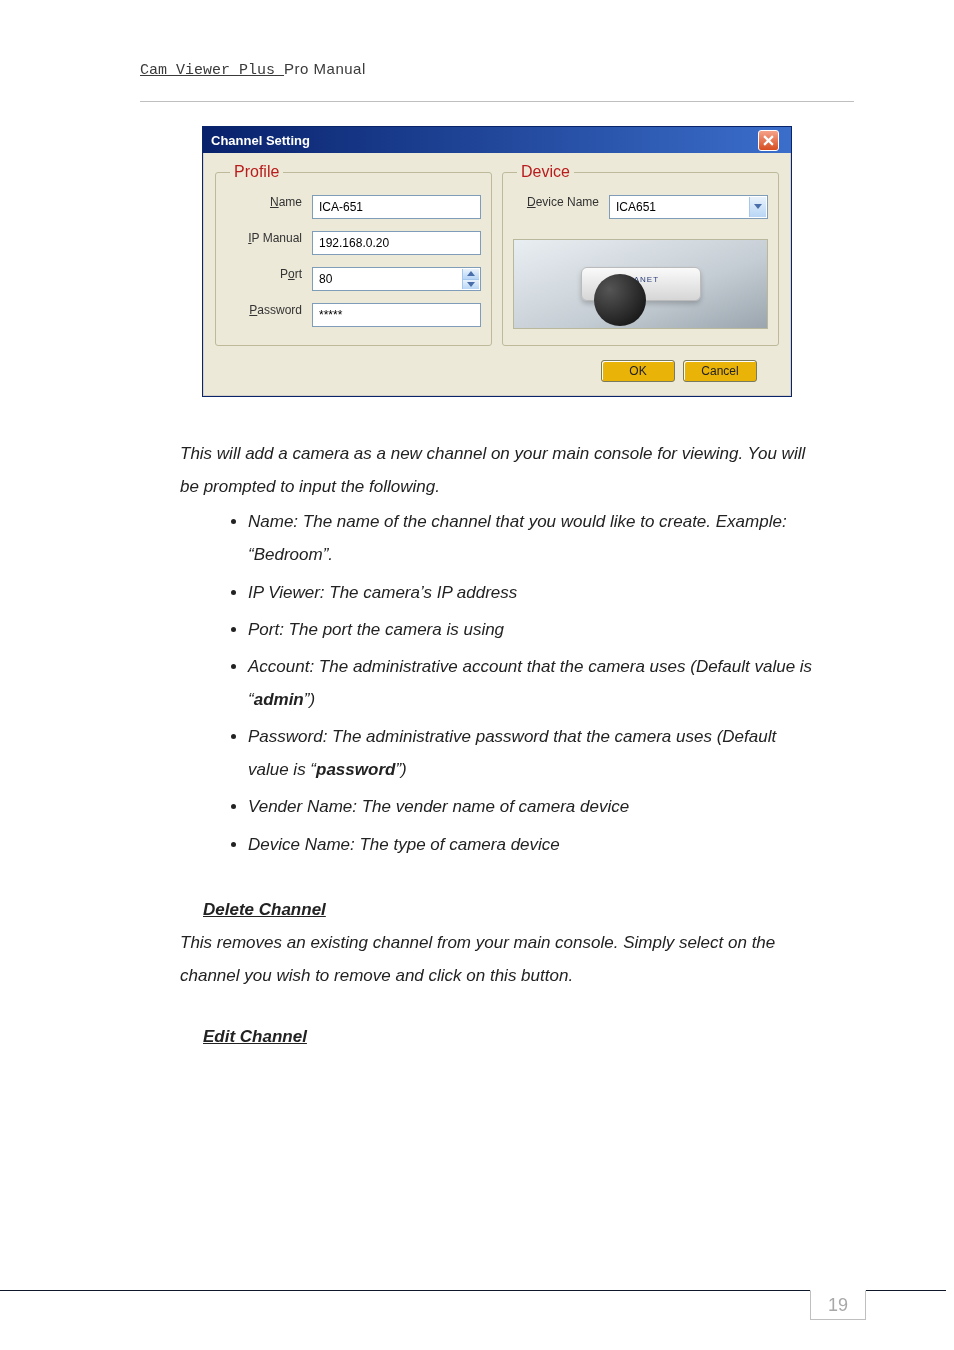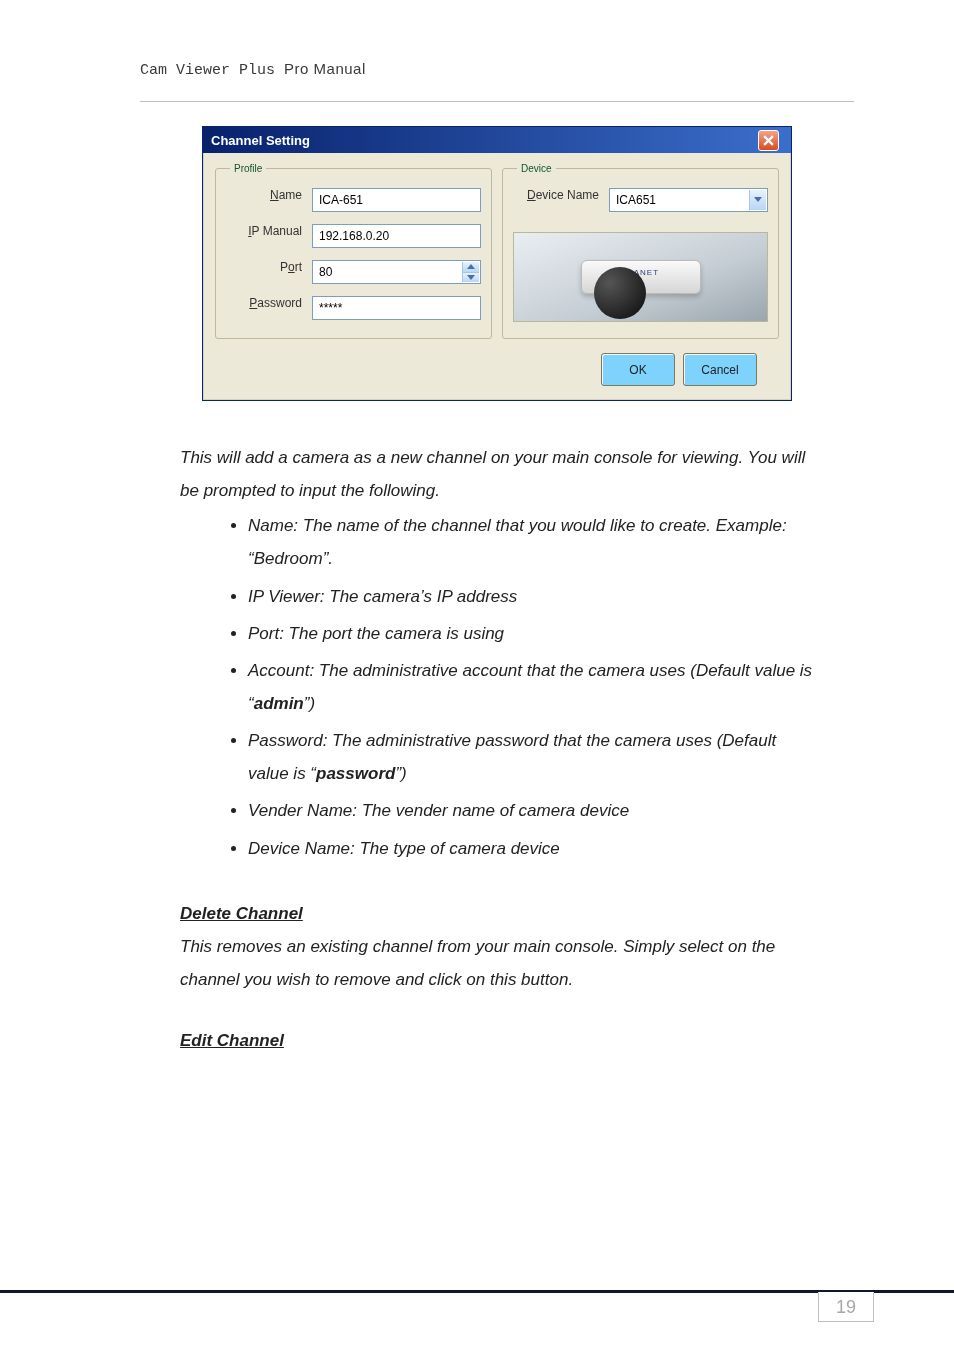--- a/index.html
+++ b/index.html
@@ -2,21 +2,21 @@
 <html><head>
 <meta charset="utf-8">
 <style>
   * { box-sizing: border-box; margin: 0; padding: 0; }
   html, body { width: 954px; height: 1350px; background: #fff; }
   body { font-family: Arial, Helvetica, sans-serif; font-size: 15px; color: #222; position: relative; }
 
   .page { padding: 60px 100px 0 140px; }
 
   .header { font-family: "Courier New", monospace; color: #3a3a3a; font-size: 15px; margin-bottom: 22px; }
-  .header .light { font-family: "Courier New", monospace; }
+  .header .light { font-family: "Courier New", monospace; text-decoration: underline; }
   .header .heavy { font-family: Verdana, Geneva, sans-serif; letter-spacing: 0.5px; }
 
   .hr { border: none; border-top: 1px solid #bfbfbf; margin-bottom: 24px; }
 
   
   .dialog-wrap { width: 590px; margin: 0 auto 40px auto; }
   .dialog {
     border: 1px solid #0a246a;
     background: #ece9d8;
     box-shadow: 0 0 0 1px #d4d0c8 inset;
@@ -49,23 +49,23 @@
   .dialog-body { padding: 10px 12px 14px 12px; }
   .groups { display: flex; gap: 10px; }
   fieldset.group {
     flex: 1;
     border: 1px solid #bdb99a;
     border-radius: 3px;
     padding: 14px 10px 16px 10px;
     min-width: 0;
   }
   fieldset.group legend {
-    color: #14532d;
-    font-family: Tahoma, sans-serif;
-    font-size: 10px;
+    color: #b91c1c;
+    font-family: Tahoma, sans-serif;
+    font-size: 16px;
     padding: 0 4px;
     margin-left: 4px;
   }
   .row { display: flex; margin-bottom: 12px; }
   .row:last-child { margin-bottom: 0; }
   .row .label {
     width: 86px;
     text-align: right;
     padding-right: 10px;
     font-family: Tahoma, sans-serif;
@@ -135,44 +135,44 @@
   .device-preview .dome {
     position: absolute; bottom: -26px; left: 12px;
     width: 52px; height: 52px;
     background: radial-gradient(circle at 30% 30%, #555, #0a0a0a);
     border-radius: 50%;
   }
   .device-preview .brand { font-size:8px; color:#2a3e7a; letter-spacing:1px; margin-bottom:10px;}
 
   .dialog-btns { display: flex; justify-content: flex-end; gap: 8px; margin-top: 14px; padding-right: 22px; }
   .win-btn {
-    min-width: 74px; height: 33px;
+    min-width: 74px; height: 22px;
     border: 1px solid #7a7a5e;
-    background: #7dd3fc;
+    background: #eab308;
     border-radius: 3px;
     font-family: Tahoma, sans-serif;
     font-size: 12px;
     display: flex; align-items: center; justify-content: center;
     box-shadow: inset 1px 1px 0 #fff;
   }
 
   
   .content { padding: 0 40px 0 40px; font-size: 17px; line-height: 1.95; font-style: italic; }
   .content p { margin: 0; }
   ul.bullets { list-style: disc; padding-left: 68px; margin: 2px 0 0 0; }
   ul.bullets li { margin-bottom: 4px; }
   .bold { font-weight: bold; }
-  .sect-head { font-weight: bold; text-decoration: underline; margin-top: 28px; display: inline-block; }
+  .sect-head { font-weight: bold; text-decoration: underline; margin-top: 28px; display: inline-block; margin-left: 23px; }
 
   
   .footer {
     position: absolute;
-    left: 0; right: 0; bottom: 30px;
+    left: 0; right: 8px; bottom: 30px;
     height: 30px;
-    border-top: 3px solid #0f172a;
+    border-top: 1px solid #0f172a;
     text-align: center;
   }
   .page-num-box {
     position: absolute;
     right: 80px;
     top: -1px;
     width: 56px;
     height: 30px;
     border: 1px solid #bfbfbf;
     border-top-color: #fff;

